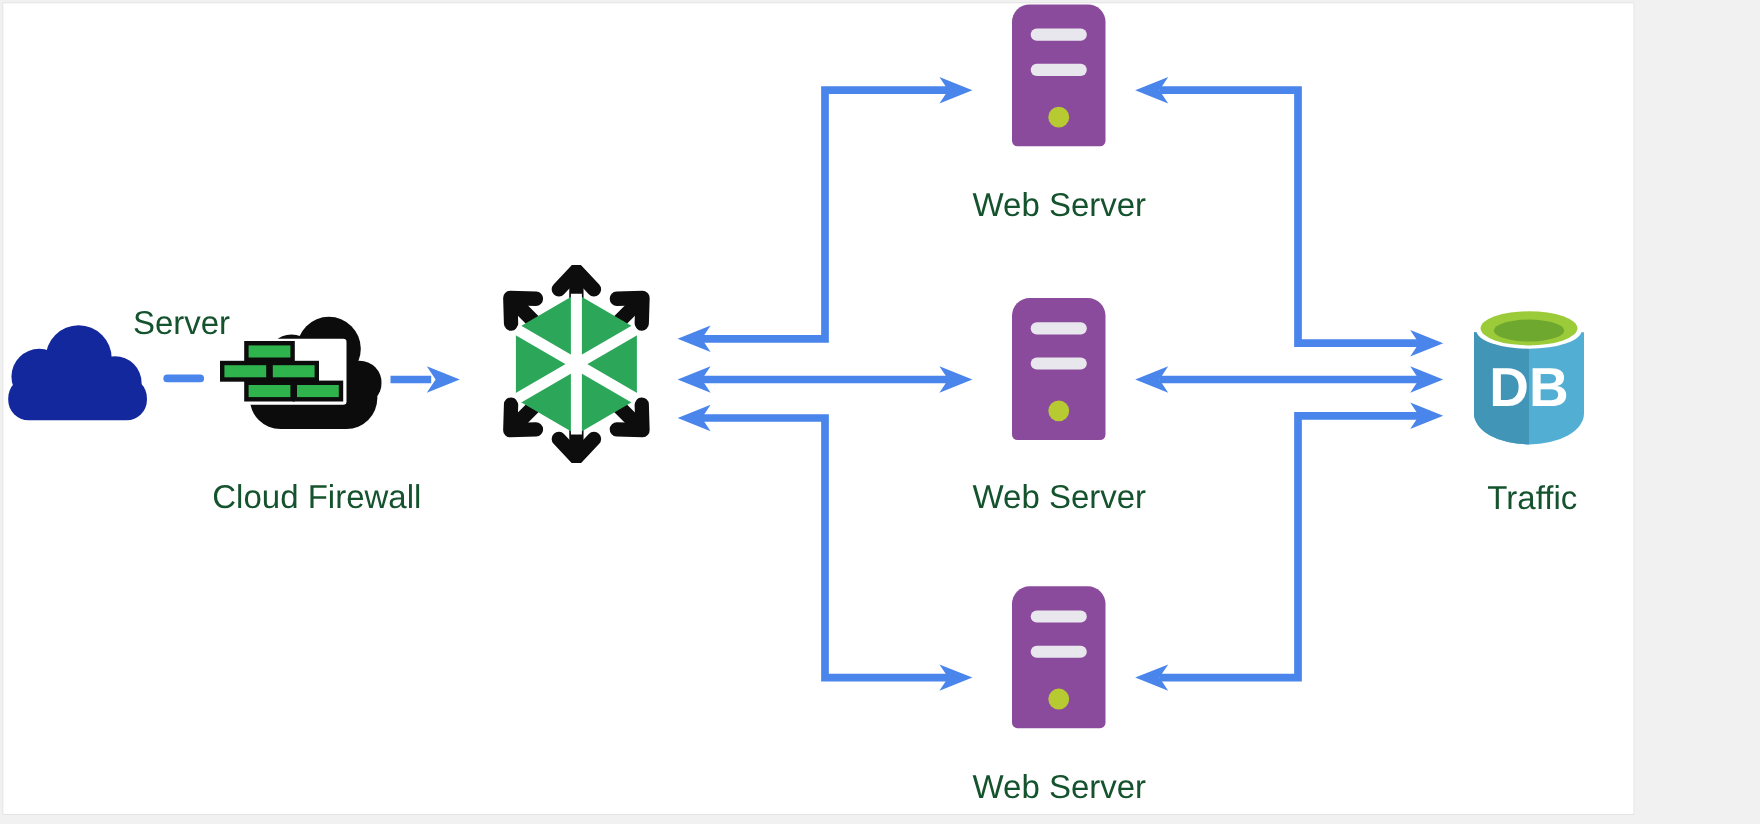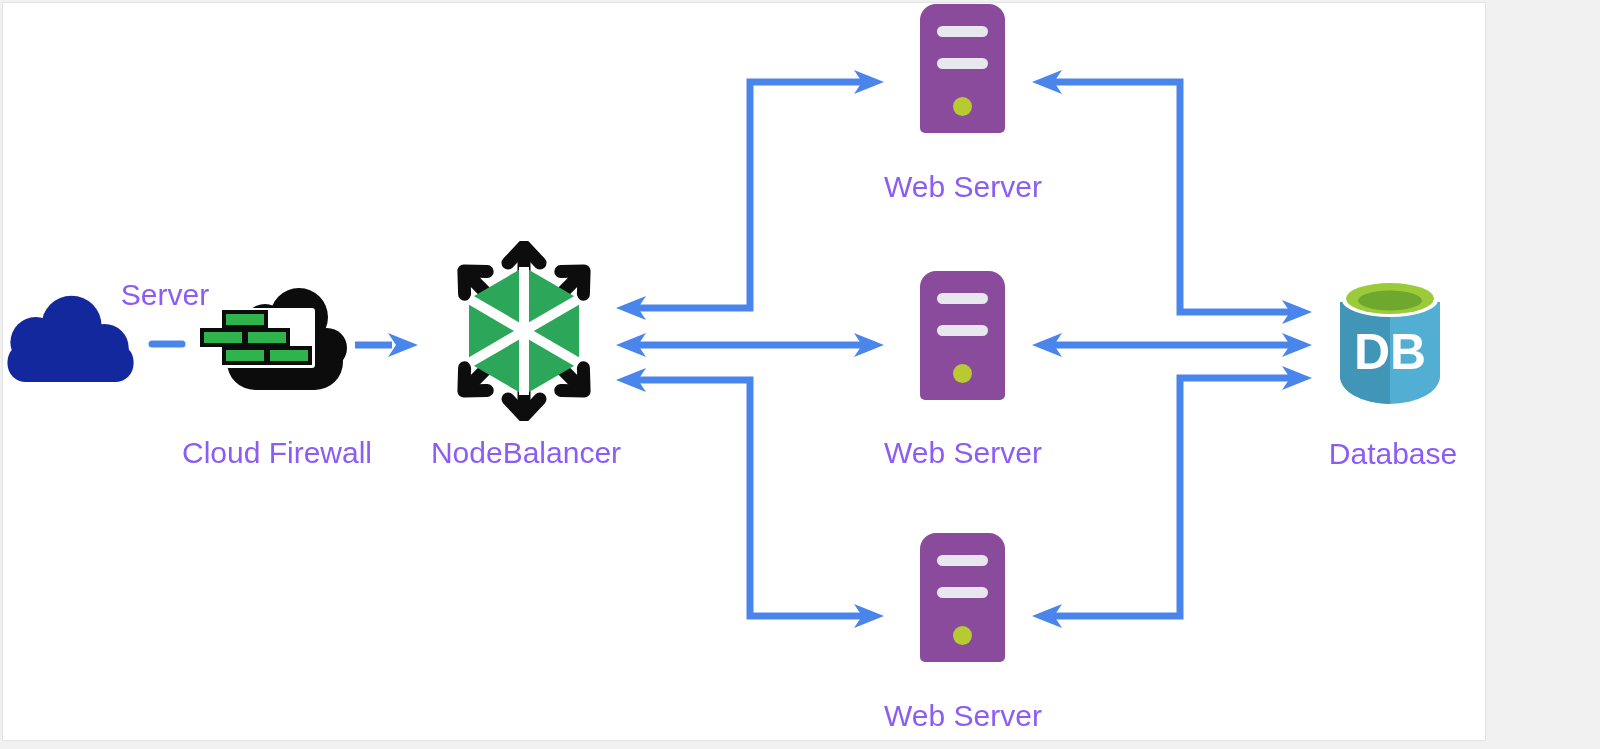--- a/index.html
+++ b/index.html
@@ -3,21 +3,21 @@
 <meta charset="utf-8">
 <style>
   html,body{margin:0;padding:0;}
   body{background:#f1f1f1;font-family:"Liberation Sans","DejaVu Sans",sans-serif;}
   .stage{position:relative;width:1600px;height:749px;background:#f1f1f1;overflow:hidden;}
   .canvas{position:absolute;left:2px;top:2px;width:1484px;height:739px;background:#ffffff;
           border:1px solid #e3e3e3;box-sizing:border-box;}
   .connectors{position:absolute;left:0;top:0;width:1600px;height:749px;pointer-events:none;}
   .icon{position:absolute;}
   .label{position:absolute;transform:translateX(-50%);white-space:nowrap;
-         font-size:30px;line-height:34px;color:#8b5cf6;text-align:center;}
+         font-size:30px;line-height:34px;color:#14532d;text-align:center;}
   .server{position:absolute;width:85px;height:129px;background:#8b4b9c;
           border-radius:16px 16px 5px 5px;}
   .server .slot{position:absolute;left:17px;width:51px;height:11px;border-radius:6px;background:#e9e7ee;}
   .server .slot.s1{top:22px;}
   .server .slot.s2{top:54px;}
   .server .led{position:absolute;left:33px;top:93px;width:19px;height:19px;border-radius:50%;background:#b7ca31;}
 </style>
 </head>
 <body>
 
@@ -93,21 +93,21 @@
     </g>
     <rect x="1" y="22" width="117" height="60" rx="3" fill="#ffffff"></rect>
     <g fill="#2fb34d" stroke="#0c0c0c" stroke-width="4">
       <rect x="27" y="26" width="42" height="15"></rect>
       <rect x="5" y="44" width="42" height="15"></rect>
       <rect x="49" y="44" width="42" height="15"></rect>
       <rect x="27" y="62" width="42" height="15"></rect>
       <rect x="71" y="62" width="42" height="15"></rect>
     </g>
   </svg>
-  <div class="label" style="left:277px;top:436px;">Cloud Firewall</div>
+  <div class="label" style="left:288px;top:436px;">Cloud Firewall</div>
 
   <svg class="icon" style="left:434px;top:241px;" width="180" height="180" viewBox="-90 -90 180 180">
     <g stroke="#0d0d0d" stroke-width="13" stroke-linecap="round" stroke-linejoin="round" fill="none">
       <g>
           <path d="M0,-54 L0,-80"></path>
           <path d="M-16,-68 L0,-85 L16,-68"></path>
         </g>
       <g transform="rotate(45)">
           <path d="M0,-54 L0,-80"></path>
           <path d="M-16,-68 L0,-85 L16,-68"></path>
@@ -129,21 +129,20 @@
           <path d="M-16,-68 L0,-85 L16,-68"></path>
         </g>
     </g>
     <polygon points="0,-64 55,-32 55,32 0,64 -55,32 -55,-32" fill="#2ca75a"></polygon>
     <g stroke="#ffffff" stroke-width="10">
       <path d="M0,-64 L0,64"></path>
       <path d="M55,-32 L-55,32"></path>
       <path d="M-55,-32 L55,32"></path>
     </g>
   </svg>
-  <div class="label" style="left:526px;top:436px;">NodeBalancer</div>
 
   <div class="server" style="left:920px;top:4px;">
     <div class="slot s1"></div>
     <div class="slot s2"></div>
     <div class="led"></div>
   </div>
   <div class="label" style="left:963px;top:170px;">Web Server</div>
 
   <div class="server" style="left:920px;top:271px;">
     <div class="slot s1"></div>
@@ -160,14 +159,14 @@
   <div class="label" style="left:963px;top:699px;">Web Server</div>
 
   <svg class="icon" style="left:1338px;top:274px;" width="104" height="136" viewBox="0 0 104 136">
     <path d="M2,28 L2,102 A50,28 0 0 0 102,102 L102,28 Z" fill="#52aed3"></path>
     <path d="M2,28 L2,102 A50,28 0 0 0 52,130 L52,28 Z" fill="#4196b8"></path>
     <ellipse cx="52" cy="26" rx="48" ry="17" fill="#ffffff"></ellipse>
     <ellipse cx="52" cy="24.5" rx="44" ry="15.5" fill="#9ccb3a"></ellipse>
     <ellipse cx="52" cy="26.5" rx="32" ry="10" fill="#6fa82e"></ellipse>
     <text x="52" y="95" text-anchor="middle" font-size="50" font-weight="bold" font-family="Liberation Sans, DejaVu Sans, sans-serif" fill="#ffffff">DB</text>
   </svg>
-  <div class="label" style="left:1393px;top:437px;">Database</div>
+  <div class="label" style="left:1393px;top:437px;">Traffic</div>
 </div>
 
 </body></html>

